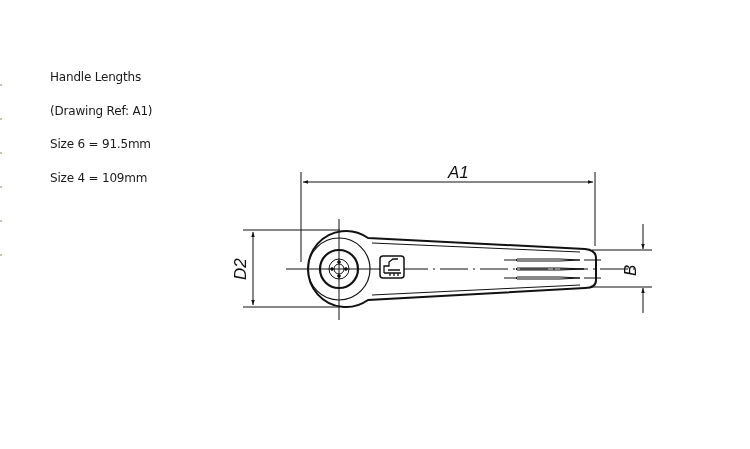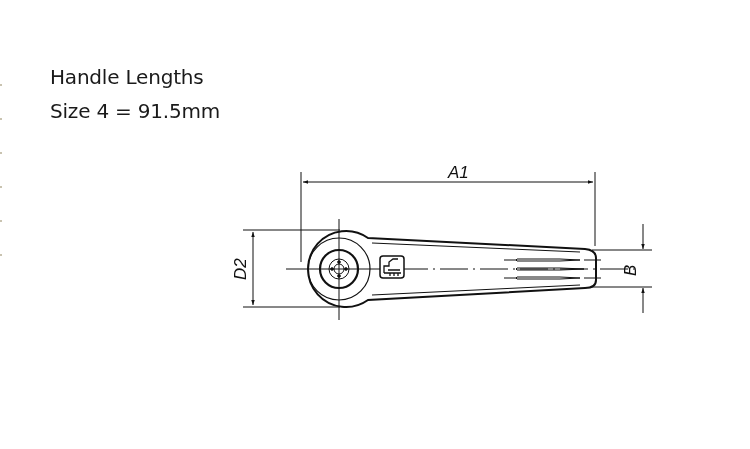--- a/index.html
+++ b/index.html
@@ -1,39 +1,41 @@
 <!DOCTYPE html>
 <html><head>
 <meta charset="utf-8">
 <style>
   html, body { margin: 0; padding: 0; background: #ffffff; }
   body { width: 750px; height: 449px; position: relative; overflow: hidden;
          font-family: "DejaVu Sans", sans-serif; color: #1a1a1a; }
   .legend { position: absolute; left: 50px; top: 64px; }
-  .legend .line { font-size: 20px; height: 33.5px; line-height: 26px; letter-spacing: -0.2px; }
+  .legend .line { font-size: 12px; height: 33.5px; line-height: 26px; letter-spacing: -0.2px; }
   .edge-dots { position: absolute; left: 0; top: 84px; }
   .edge-dots span { display: block; width: 2px; height: 2px; background: #c9c3b0; margin-bottom: 32px; }
   svg.drawing { position: absolute; left: 0; top: 0; }
   .dimlabel { font-family: "Liberation Sans", sans-serif; font-style: italic; font-size: 17px; fill: #111; }
 </style>
 </head>
 <body>
 
 <div class="edge-dots">
   <span></span>
   <span></span>
   <span></span>
   <span></span>
   <span></span>
   <span></span>
 </div>
 
 <div class="legend">
   <div class="line">Handle Lengths</div>
-  <div class="line">Size 4 = 91.5mm</div>
+  <div class="line">(Drawing Ref: A1)</div>
+  <div class="line">Size 6 = 91.5mm</div>
+  <div class="line">Size 4 = 109mm</div>
 </div>
 
 <svg class="drawing" width="750" height="449" viewBox="0 0 750 449">
   <defs>
     <marker id="arr" viewBox="0 0 10 10" refX="10" refY="5" markerWidth="12" markerHeight="5" orient="auto-start-reverse" markerUnits="userSpaceOnUse">
       <path d="M0,1.5 L10,5 L0,8.5 z" fill="#111"></path>
     </marker>
   </defs>
 
   <g stroke="#111" fill="none" stroke-width="1">

